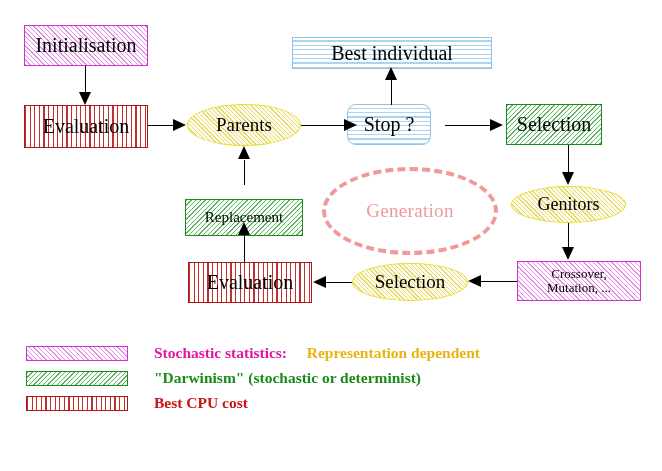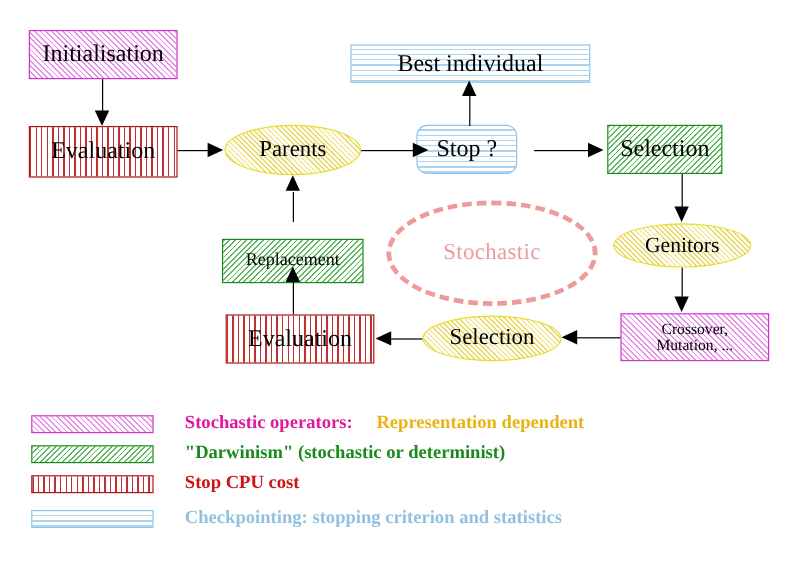--- a/index.html
+++ b/index.html
@@ -199,21 +199,21 @@
 
   <div class="node hatch-red" style="left:188px; top:262px; width:124px; height:41px; font-size:20px;">
     <span>Evaluation</span>
   </div>
 
   <div class="node hatch-green" style="left:185px; top:185px; width:118px; height:37px; font-size:15px;margin-top:14px;">
     <span>Replacement</span>
   </div>
 
   <div class="gen-ellipse" style="left:322px; top:167px; width:176px; height:88px;">
-    <span class="gen-label">Stochastic</span>
+    <span class="gen-label">Generation</span>
   </div>
 
   <div class="line-v" style="left:85px; top:66px; height:28px;"></div>
   <div class="arrow arrow-d" style="left:79px; top:92px;"></div>
 
   <div class="line-h" style="left:148px; top:125px; width:27px;"></div>
   <div class="arrow arrow-r" style="left:173px; top:119px;"></div>
 
   <div class="line-h" style="left:301px; top:125px; width:44px;"></div>
   <div class="arrow arrow-r" style="left:344px; top:119px;"></div>
@@ -238,34 +238,30 @@
 
   <div class="line-v" style="left:244px; top:235px; height:27px;"></div>
   <div class="arrow arrow-u" style="left:238px; top:222px;"></div>
 
   <div class="line-v" style="left:244px; top:160px; height:25px;"></div>
   <div class="arrow arrow-u" style="left:238px; top:146px;"></div>
 
   <div class="legend-row" style="top:344px;">
     <div class="swatch hatch-magenta"></div>
     <div class="legend-text">
-      <span class="lt-magenta">Stochastic operators:</span>
+      <span class="lt-magenta">Stochastic statistics:</span>
       <span style="display:inline-block;width:12px;"></span>
       <span class="lt-gold">Representation dependent</span>
     </div>
   </div>
 
   <div class="legend-row" style="top:369px;">
     <div class="swatch hatch-green"></div>
     <div class="legend-text lt-green">"Darwinism" (stochastic or determinist)</div>
   </div>
 
   <div class="legend-row" style="top:394px;">
     <div class="swatch hatch-red"></div>
-    <div class="legend-text lt-red">Stop CPU cost</div>
-  </div>
-
-  <div class="legend-row" style="top:423px;">
-    <div class="swatch hatch-blue"></div>
-    <div class="legend-text lt-blue">Checkpointing: stopping criterion and statistics</div>
-  </div>
+    <div class="legend-text lt-red">Best CPU cost</div>
+  </div>
+
 
 </div>
 
 </body></html>

